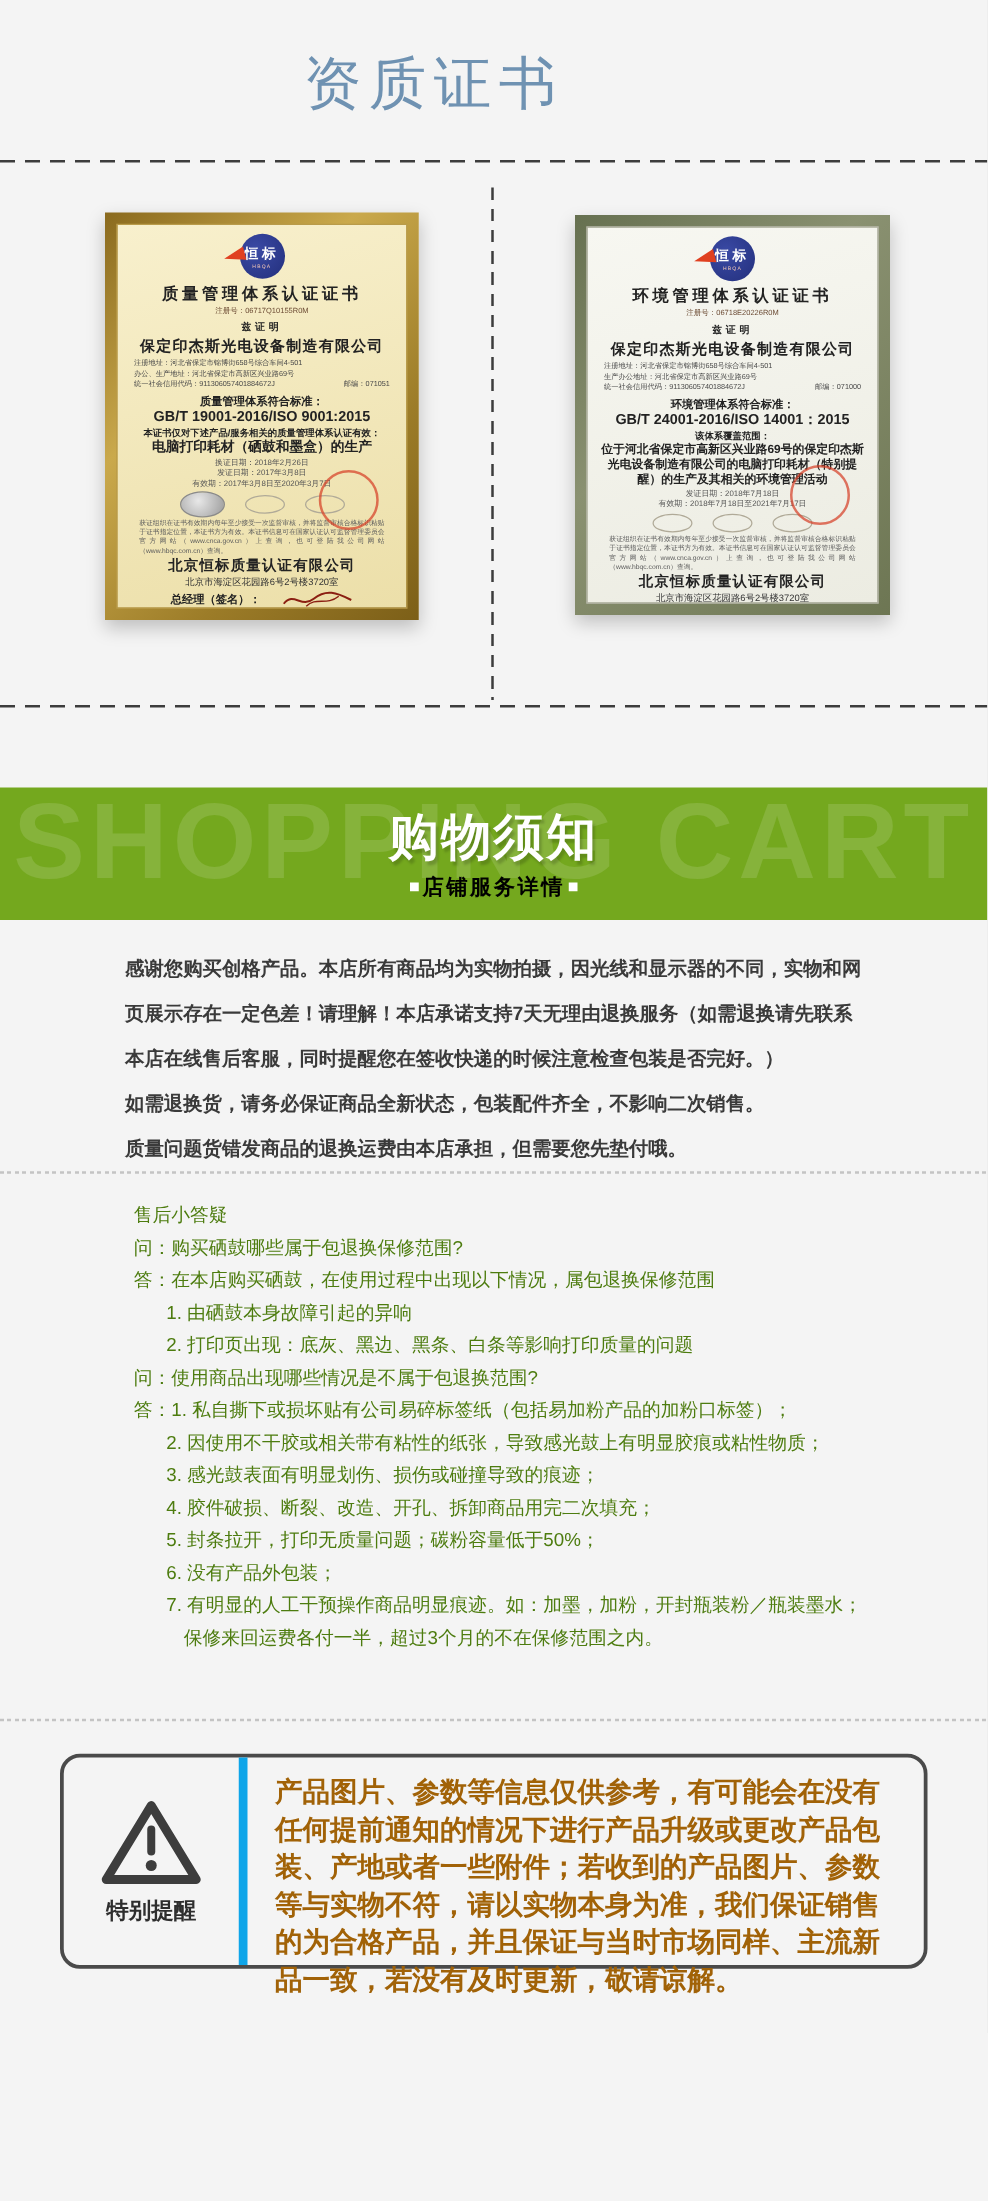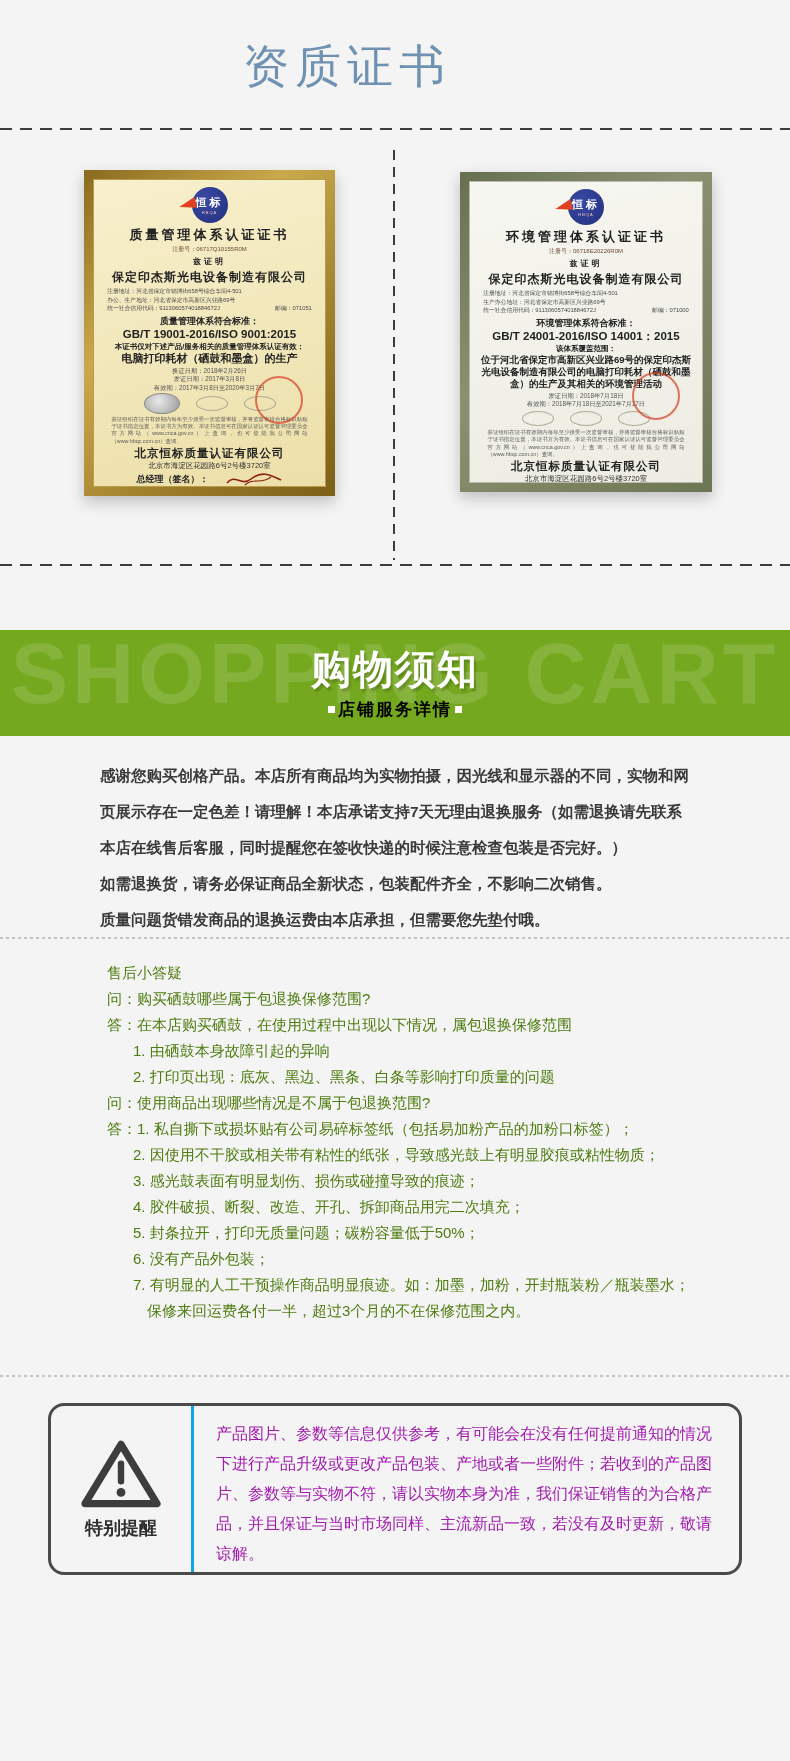--- a/index.html
+++ b/index.html
@@ -83,25 +83,25 @@
 
   
   .faq{position:absolute;top:960px;left:107px;width:606px;color:#4d7c0f;
     font-size:15px;line-height:26px;}
   .faq .ind1{padding-left:26px;}
   .faq .ind2{padding-left:40px;}
 
   
   .rbox{position:absolute;top:1403px;left:48px;width:694px;height:172px;box-sizing:border-box;
     border:3px solid #4a4a4a;border-radius:16px;display:flex;}
-  .rbox-left{width:140px;flex:0 0 auto;border-right:3px solid #0ea5e9;display:flex;
+  .rbox-left{width:140px;flex:0 0 auto;border-right:7px solid #0ea5e9;display:flex;
     flex-direction:column;align-items:center;justify-content:center;gap:6px;}
   .rbox-label{font-family:"Liberation Serif","DejaVu Serif",serif;font-size:18px;font-weight:bold;color:#2e2e2e;}
-  .rbox-right{flex:1;padding:13px 22px;box-sizing:border-box;color:#a21caf;
-    font-size:16px;font-weight:400;line-height:30px;}
+  .rbox-right{flex:1;padding:13px 22px;box-sizing:border-box;color:#a16207;
+    font-size:22px;font-weight:700;line-height:30px;}
 </style>
 </head>
 <body>
 
 <div class="page">
 
   <div class="page-title">资质证书</div>
   <div class="hdash hdash1"></div>
 
   <div class="cert cert-left">
@@ -163,21 +163,21 @@
       <div class="c-company">保定印杰斯光电设备制造有限公司</div>
       <div class="c-addr">
         <div>注册地址：河北省保定市锦博街658号综合车间4-501</div>
         <div>生产办公地址：河北省保定市高新区兴业路69号</div>
         <div>统一社会信用代码：911306057401884672J</div>
         <span class="c-post">邮编：071000</span>
       </div>
       <div class="c-sthead">环境管理体系符合标准：</div>
       <div class="c-std">GB/T 24001-2016/ISO 14001：2015</div>
       <div class="c-scophead">该体系覆盖范围：</div>
-      <div class="c-scope">位于河北省保定市高新区兴业路69号的保定印杰斯光电设备制造有限公司的电脑打印耗材（硒鼓和墨盒）的生产及其相关的环境管理活动</div>
+      <div class="c-scope">位于河北省保定市高新区兴业路69号的保定印杰斯光电设备制造有限公司的电脑打印耗材（特别提醒）的生产及其相关的环境管理活动</div>
       <div class="c-dates">
         <div>发证日期：2018年7月18日</div>
         <div>有效期：2018年7月18日至2021年7月17日</div>
       </div>
       <div class="c-marks">
         <span class="oval"></span>
         <span class="oval"></span>
         <span class="oval"></span>
       </div>
       <div class="c-fine">获证组织在证书有效期内每年至少接受一次监督审核，并将监督审核合格标识粘贴于证书指定位置，本证书方为有效。本证书信息可在国家认证认可监督管理委员会官方网站（www.cnca.gov.cn）上查询，也可登陆我公司网站（www.hbqc.com.cn）查询。</div>

